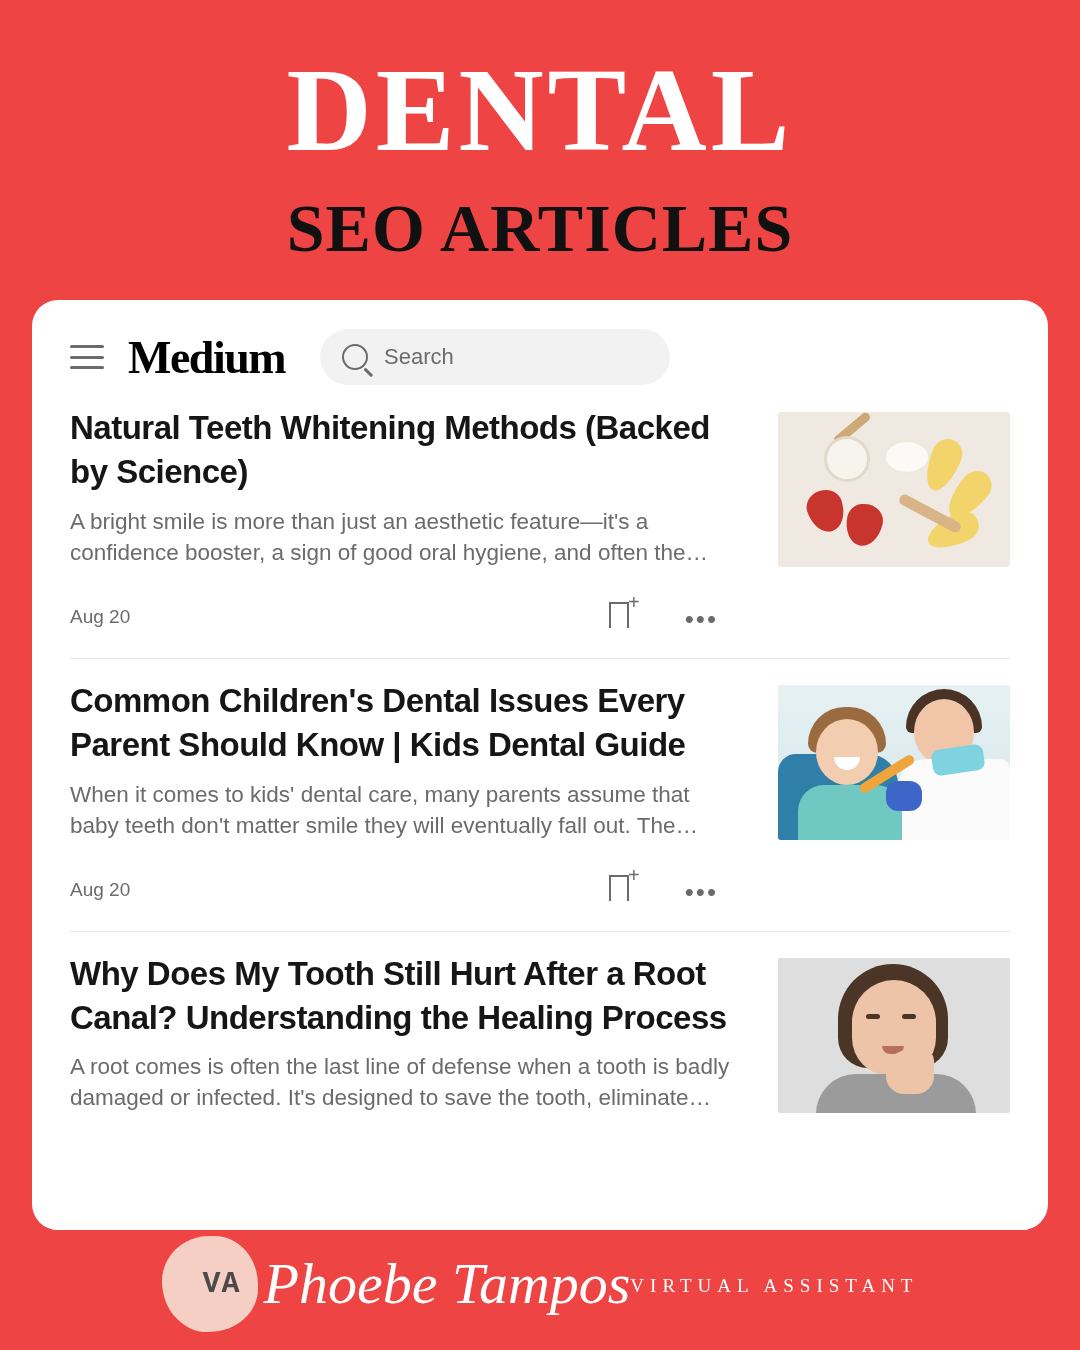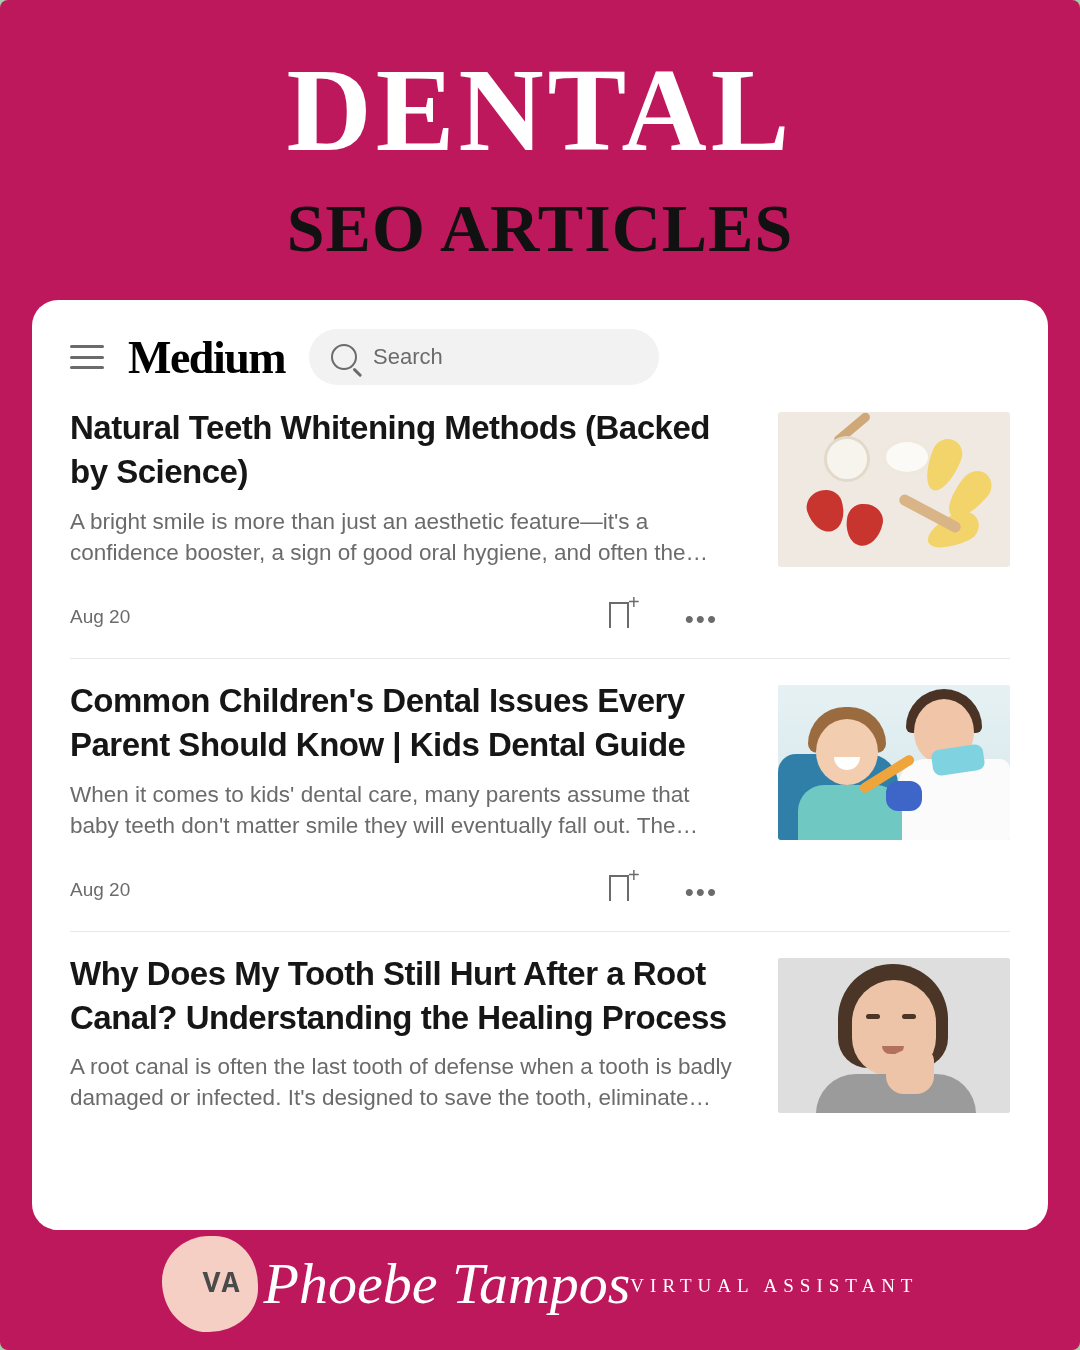--- a/index.html
+++ b/index.html
@@ -5,22 +5,21 @@
   * { box-sizing: border-box; margin: 0; padding: 0; }
   html, body {
     width: 1080px; height: 1350px;
     font-family: "Liberation Sans", sans-serif;
     background: #a5d0a8;
     overflow: hidden;
   }
   .page {
     position: relative;
     width: 1080px; height: 1350px;
-    background: #be185d;
-    border-radius: 8px;
+    background: #ef4444;
   }
 
   
   .header {
     padding-top: 52px;
     text-align: center;
   }
   .header-title {
     font-family: "Liberation Serif", serif;
     font-weight: bold;
@@ -73,21 +72,21 @@
   .hamburger span {
     display: block; height: 3px; width: 100%;
     background: #6b6b6b; border-radius: 2px;
   }
   .brand {
     font-family: "Liberation Serif", serif;
     font-weight: bold;
     font-size: 46px;
     letter-spacing: -1.5px;
     color: #000000;
-    margin-right: 24px;
+    margin-right: 35px;
   }
   .search-pill {
     display: flex;
     align-items: center;
     background: #f2f2f2;
     border-radius: 32px;
     height: 56px;
     width: 350px;
     padding: 0 22px;
   }
@@ -431,21 +430,21 @@
             <span class="child-smile"></span>
             <span class="child-body"></span>
             <span class="toothbrush"></span>
             <span class="glove"></span>
           </div>
         </div>
 
         <div class="article">
           <div class="art-main">
             <div class="art-title">Why Does My Tooth Still Hurt After a Root Canal? Understanding the Healing Process</div>
-            <div class="art-snippet">A root canal is often the last tooth of defense when a tooth is badly damaged or infected. It's designed to save the tooth, eliminate…</div>
+            <div class="art-snippet">A root comes is often the last line of defense when a tooth is badly damaged or infected. It's designed to save the tooth, eliminate…</div>
           </div>
           <div class="art-thumb thumb-pain">
             <span class="bg"></span>
             <span class="hair"></span>
             <span class="face"></span>
             <span class="eye-l"></span>
             <span class="eye-r"></span>
             <span class="mouth"></span>
             <span class="body"></span>
             <span class="hand"></span>

